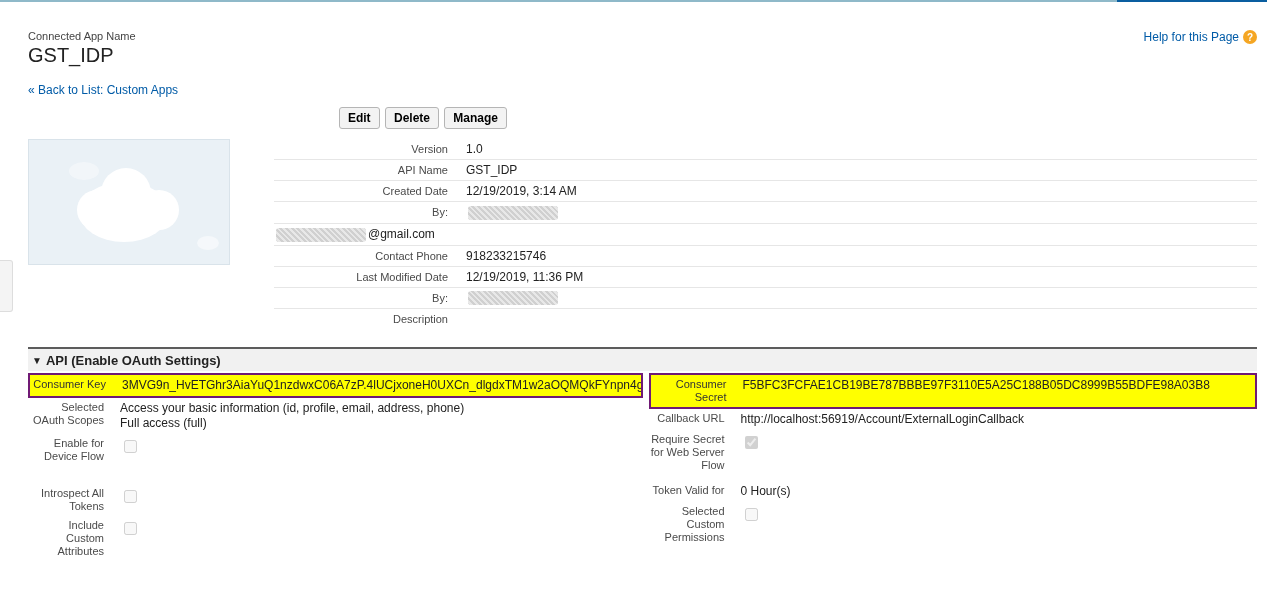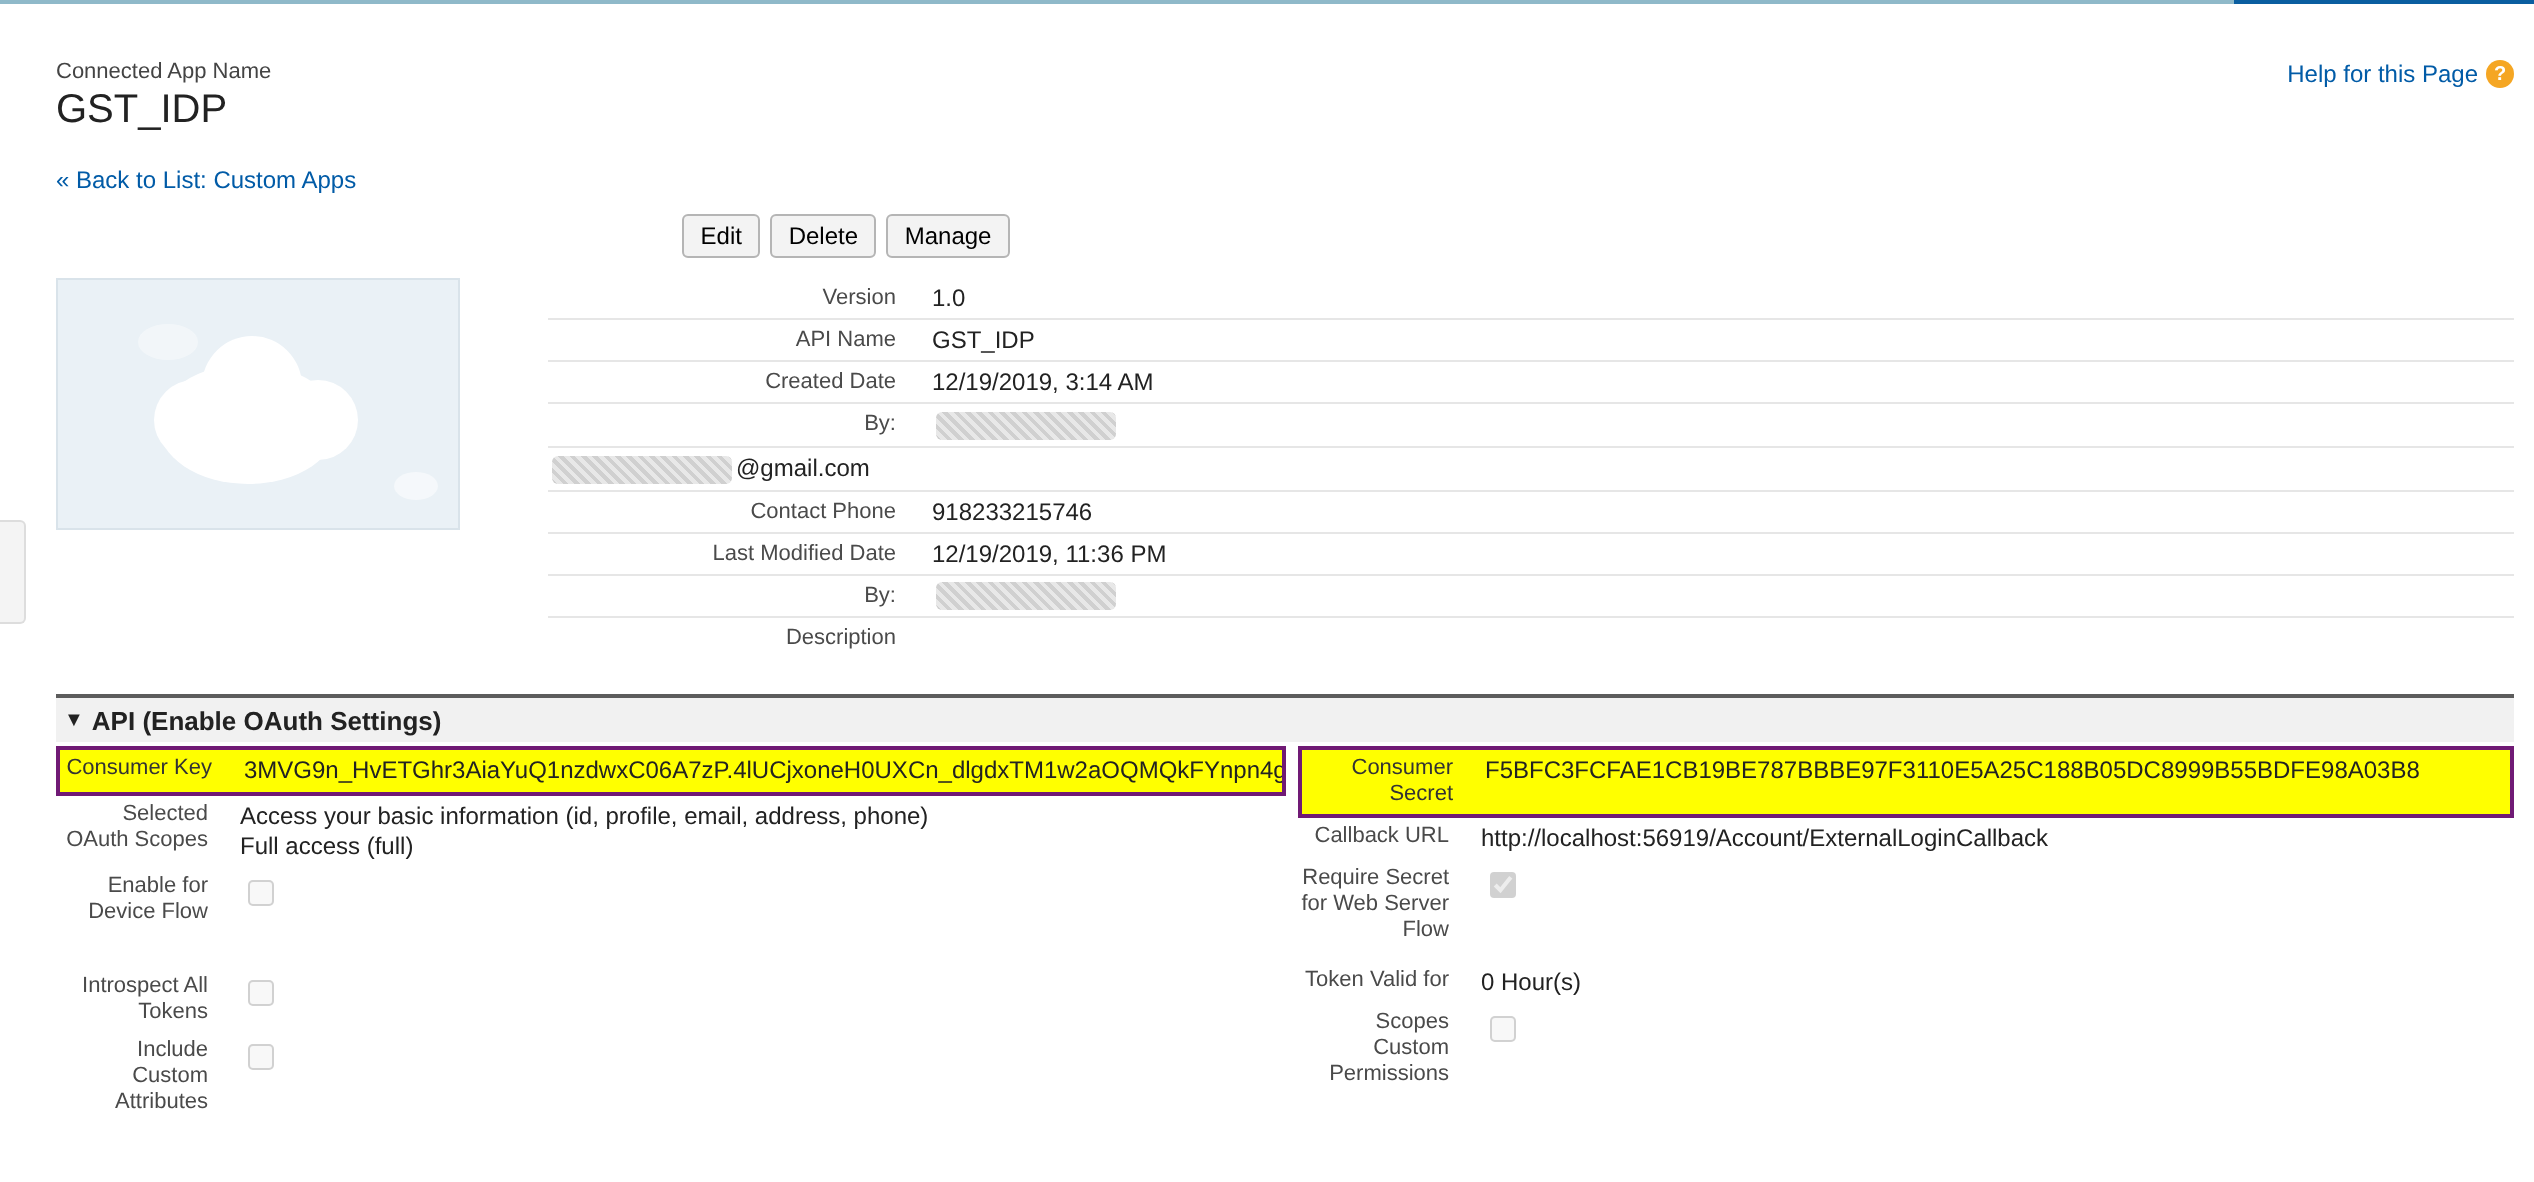--- a/index.html
+++ b/index.html
@@ -83,20 +83,21 @@
     width: 250px;
   }
   .btn {
     font-size: 12px;
     padding: 3px 8px;
     border: 1px solid #b5b5b5;
     background: #f3f3f3;
     border-radius: 3px;
     cursor: pointer;
     margin: 0 1px;
+    font-weight: bold;
   }
   .body-row {
     display: flex;
     align-items: flex-start;
     gap: 44px;
     margin-top: 10px;
   }
   .app-image {
     width: 200px;
     height: 124px;
@@ -317,19 +318,19 @@
       </div>
       <div class="orow">
         <div class="olabel">Require Secret for Web Server Flow</div>
         <div class="oval"><input type="checkbox" disabled="" checked="" style=""></div>
       </div>
       <div class="orow" style="margin-top:6px">
         <div class="olabel">Token Valid for</div>
         <div class="oval">0 Hour(s)</div>
       </div>
       <div class="orow">
-        <div class="olabel">Scopes Custom Permissions</div>
+        <div class="olabel">Selected Custom Permissions</div>
         <div class="oval"><input type="checkbox" disabled="" style=""></div>
       </div>
     </div>
   </div>
 
 </div>
 
 </body></html>

